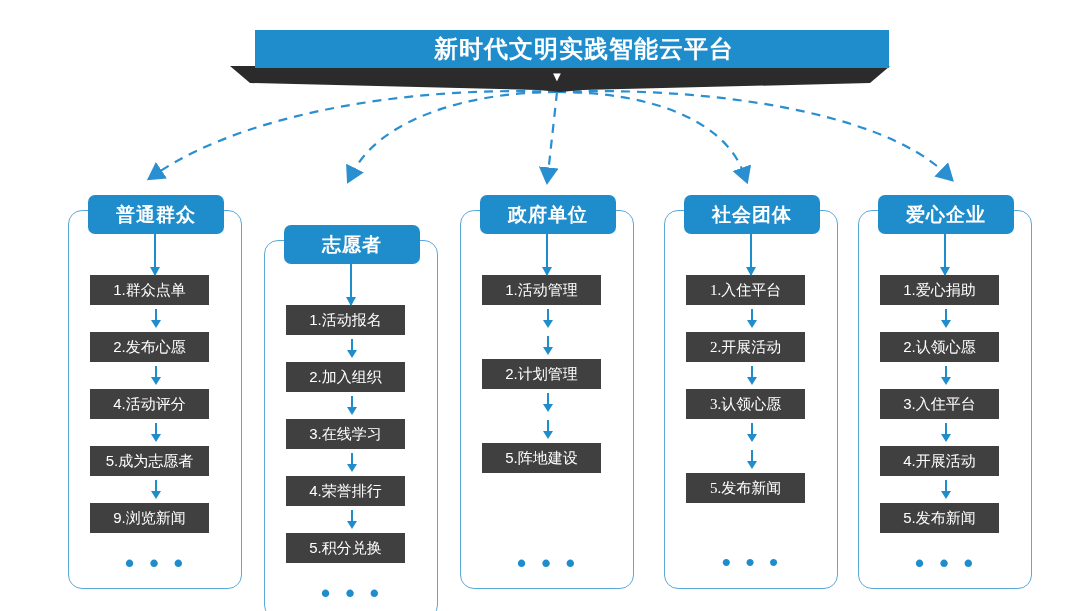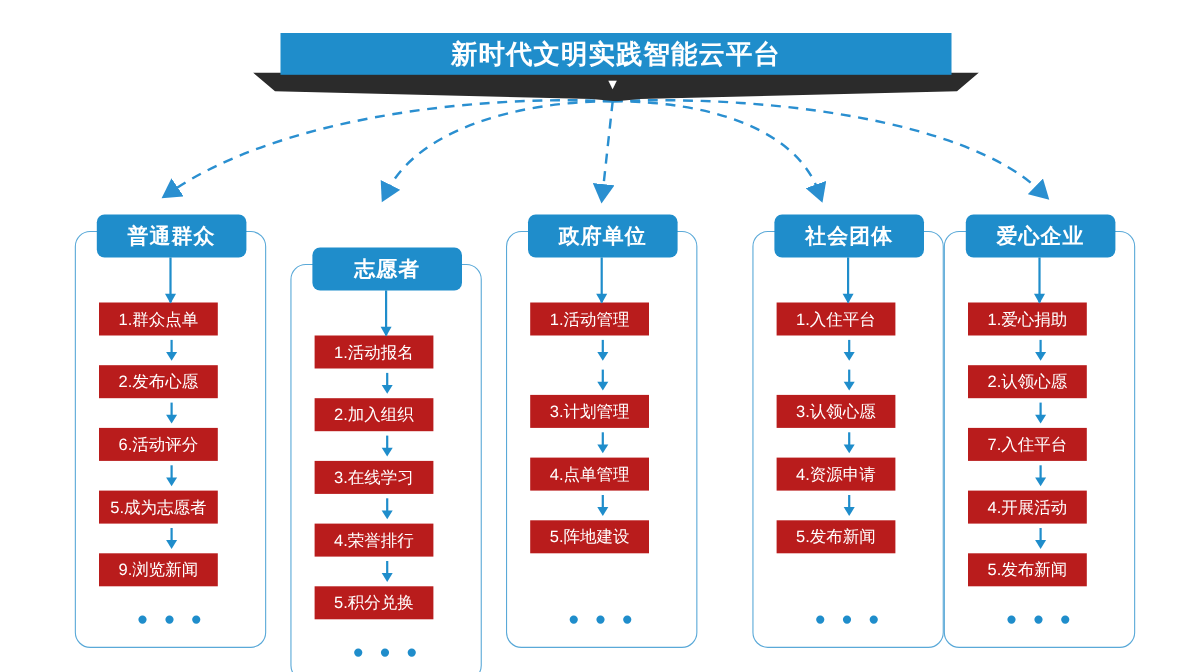--- a/index.html
+++ b/index.html
@@ -10,20 +10,21 @@
   }
   #stage{position:relative;width:1080px;height:611px;}
 
   
   .title-bar{
     position:absolute;left:255px;top:30px;width:610px;height:38px;
     background:#1f8dcb;
     display:flex;align-items:center;justify-content:center;
     color:#ffffff;font-size:24px;font-weight:bold;letter-spacing:1px;
     z-index:6;
+    padding-left:24px;
   }
   .title-shadow{position:absolute;left:230px;top:66px;width:660px;height:26px;z-index:5;}
   .title-chev{
     position:absolute;left:548px;top:70px;width:18px;height:14px;z-index:7;
     color:#ffffff;font-size:13px;line-height:14px;text-align:center;
   }
 
   
   .connectors{position:absolute;left:0;top:0;width:1080px;height:611px;z-index:2;}
 
@@ -35,21 +36,21 @@
   }
   .col-header{
     position:absolute;left:20px;top:0;width:136px;height:39px;
     background:#1f8dcb;border-radius:7px;
     display:flex;align-items:center;justify-content:center;
     color:#ffffff;font-size:19px;font-weight:bold;letter-spacing:1px;
     z-index:4;
   }
   .items{position:absolute;left:22px;top:80px;width:132px;}
   .item-box{
-    width:108px;height:30px;background:#b91c1c;
+    width:119px;height:30px;background:#404040;
     display:flex;align-items:center;justify-content:center;
     color:#ffffff;font-size:15px;white-space:nowrap;
   }
   .arrow-gap{
     height:27px;width:132px;position:relative;
   }
   .arrow-gap::before{
     content:"";position:absolute;left:65px;top:4px;width:2px;height:13px;background:#1f8dcb;
   }
   .arrow-gap::after{
@@ -100,21 +101,21 @@
 
   <div class="column" style="left:68px;">
     <div class="col-frame"></div>
     <div class="col-header">普通群众</div>
     <div class="head-arrow"></div>
     <div class="items">
       <div class="item-box">1.群众点单</div>
       <div class="arrow-gap"></div>
       <div class="item-box">2.发布心愿</div>
       <div class="arrow-gap"></div>
-      <div class="item-box">6.活动评分</div>
+      <div class="item-box">4.活动评分</div>
       <div class="arrow-gap"></div>
       <div class="item-box">5.成为志愿者</div>
       <div class="arrow-gap"></div>
       <div class="item-box">9.浏览新闻</div>
     </div>
     <div class="ellipsis">• • •</div>
   </div>
 
   <div class="column" style="left:264px;margin-top:30px;">
     <div class="col-frame"></div>
@@ -135,56 +136,55 @@
   </div>
 
   <div class="column" style="left:460px;">
     <div class="col-frame"></div>
     <div class="col-header">政府单位</div>
     <div class="head-arrow"></div>
     <div class="items">
       <div class="item-box">1.活动管理</div>
       <div class="arrow-gap"></div>
       <div class="arrow-gap"></div>
-      <div class="item-box">3.计划管理</div>
+      <div class="item-box">2.计划管理</div>
       <div class="arrow-gap"></div>
-      <div class="item-box">4.点单管理</div>
       <div class="arrow-gap"></div>
       <div class="item-box">5.阵地建设</div>
     </div>
     <div class="ellipsis">• • •</div>
   </div>
 
-  <div class="column" style="left:684px;">
+  <div class="column" style="left:664px;font-family:Liberation Serif, serif;">
     <div class="col-frame"></div>
     <div class="col-header">社会团体</div>
     <div class="head-arrow"></div>
     <div class="items">
       <div class="item-box">1.入住平台</div>
       <div class="arrow-gap"></div>
+      <div class="item-box">2.开展活动</div>
       <div class="arrow-gap"></div>
       <div class="item-box">3.认领心愿</div>
       <div class="arrow-gap"></div>
-      <div class="item-box">4.资源申请</div>
       <div class="arrow-gap"></div>
       <div class="item-box">5.发布新闻</div>
     </div>
     <div class="ellipsis">• • •</div>
   </div>
 
   <div class="column" style="left:858px;text-decoration:underline;">
     <div class="col-frame"></div>
     <div class="col-header">爱心企业</div>
     <div class="head-arrow"></div>
     <div class="items">
       <div class="item-box">1.爱心捐助</div>
       <div class="arrow-gap"></div>
       <div class="item-box">2.认领心愿</div>
       <div class="arrow-gap"></div>
-      <div class="item-box">7.入住平台</div>
+      <div class="item-box">3.入住平台</div>
       <div class="arrow-gap"></div>
       <div class="item-box">4.开展活动</div>
       <div class="arrow-gap"></div>
       <div class="item-box">5.发布新闻</div>
     </div>
     <div class="ellipsis">• • •</div>
   </div>
 
 </div>
 

